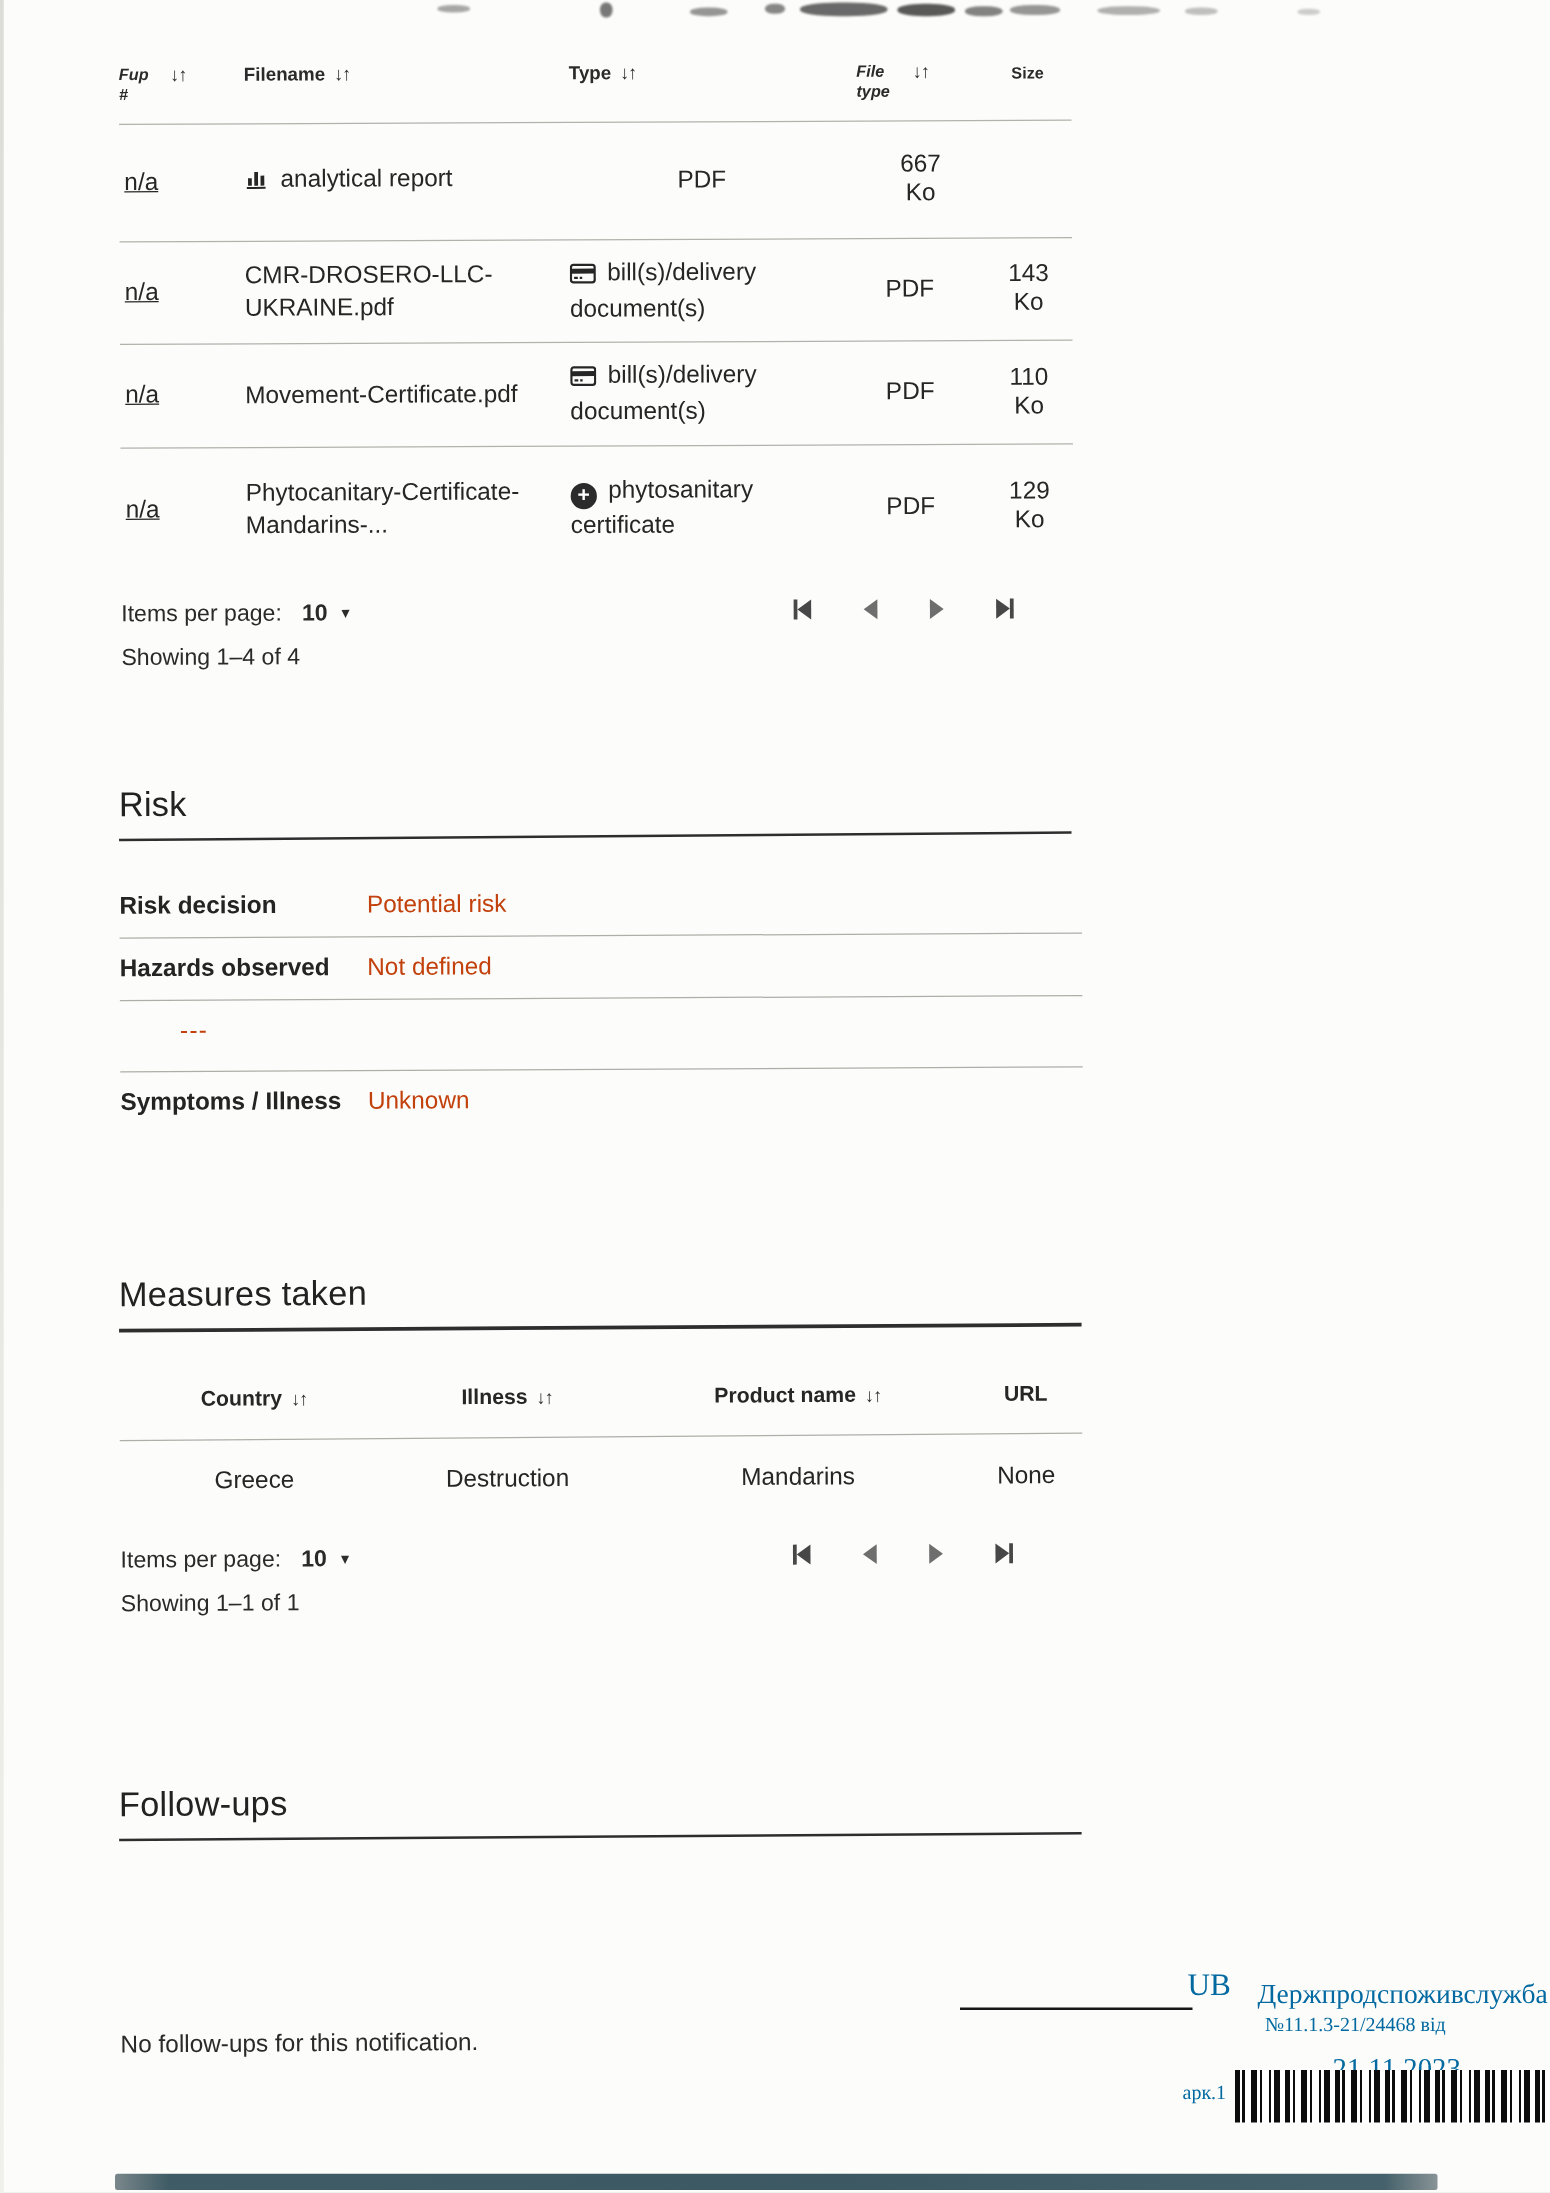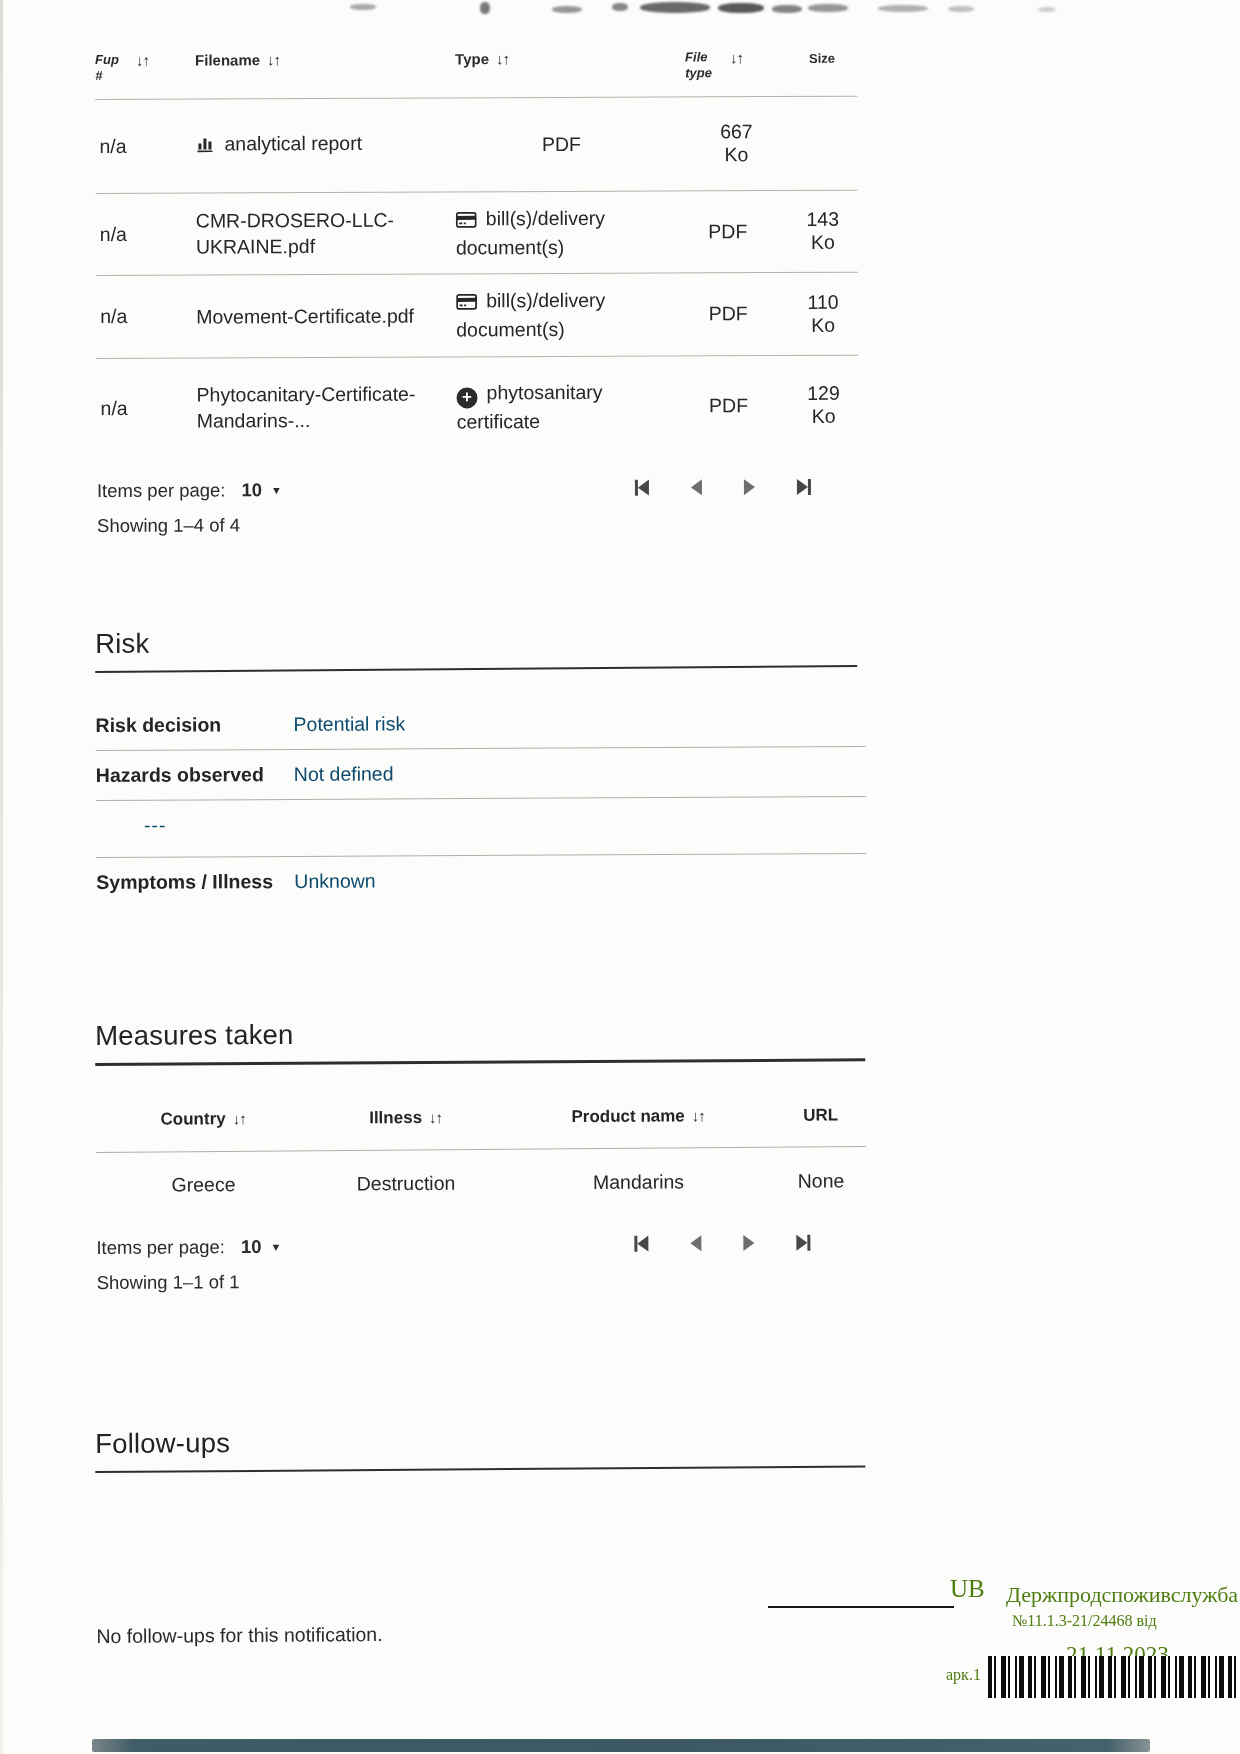--- a/index.html
+++ b/index.html
@@ -26,21 +26,21 @@
 
   
   .at-grid{display:grid;grid-template-columns:100px 260px 230px 102px 70px;width:762px;}
   .at-head{padding:6px 0 14px 0;align-items:flex-start;}
   .hcell{font-weight:700;color:#2b2b2b;display:flex;align-items:flex-start;}
   .h-sm{font-size:13px;line-height:1.25;}
   .h-md{font-size:15px;}
   .h-wrap{display:inline-block;width:38px;font-style:italic;}
   .at-row{border-top:1px solid #b2b2ac;align-items:center;padding:13px 0;min-height:82px;font-size:19.5px;}
   .at-row:last-of-type{border-bottom:1px solid #b2b2ac;}
-  .c-fup{padding-left:4px;}
+  .c-fup{padding-left:4px;text-decoration:underline;}
   .c-file{padding-right:18px;line-height:1.35;}
   .c-type{padding-right:14px;line-height:1.35;}
   .c-ftype{text-align:center;padding-right:18px;}
   .c-size{text-align:center;}
   .c-size span{display:inline-block;width:46px;}
   .ticon{display:inline-block;vertical-align:-3px;margin-right:9px;}
   .plus-circle{width:21px;height:21px;border-radius:50%;background:#2b2b2b;color:#fff;
      display:inline-flex;align-items:center;justify-content:center;vertical-align:-4px;margin-right:9px;}
   .plus-circle::before{content:"+";font-size:17px;font-weight:700;line-height:1;position:relative;top:-1px;}
 
@@ -56,35 +56,35 @@
   .tri.r{border-left:11px solid #474747;}
   .tri.lite.l{border-right-color:#6e6e6e;}
   .tri.lite.r{border-left-color:#6e6e6e;}
   .nbar{width:3px;height:16px;background:#474747;display:inline-block;}
 
   
   .fields{margin-top:28px;}
   .frow{display:flex;padding:13px 0;border-bottom:1px solid #aeaea8;font-size:19.5px;}
   .frow:last-child{border-bottom:none;}
   .flabel{width:198px;font-weight:700;color:#242424;}
-  .fvalue{color:#0c4a6e;}
+  .fvalue{color:#c2410c;}
   .frow.tall{align-items:flex-end;}
   .frow.tall .flabel{width:150px;line-height:2.15;}
   .frow.tall .fvalue{margin-left:48px;margin-bottom:7px;letter-spacing:1px;}
 
   
   .ms-grid{display:grid;grid-template-columns:215px 190px 275px 90px;width:770px;}
   .ms-head{margin-top:44px;font-size:17px;font-weight:700;}
   .ms-head > div{display:flex;justify-content:center;align-items:flex-start;}
   .ms-sep{margin-top:22px;width:770px;transform-origin:0 50%;}
   .ms-row{padding:21px 0 0 0;font-size:19.5px;text-align:center;}
 
   
   .empty-text{margin-top:152px;font-size:19.5px;color:#2a2a2a;}
-  .stamp{position:absolute;font-family:"Liberation Serif",serif;color:#4d7c0f;}
+  .stamp{position:absolute;font-family:"Liberation Serif",serif;color:#0369a1;}
   .sig-line{position:absolute;left:768px;top:1606px;width:186px;height:2px;background:#161616;}
   .st-code{left:950px;top:1575px;font-size:25px;}
   .st-org{left:1006px;top:1582px;font-size:22px;}
   .st-ref{left:1012px;top:1612px;font-size:16px;}
   .st-date{left:1066px;top:1642px;font-size:23px;}
   .st-sheet{left:946px;top:1666px;font-size:16px;}
   .barcode{position:absolute;left:988px;top:1656px;width:252px;height:42px;
      background:repeating-linear-gradient(90deg,
        #0c0c0c 0 4px,#fff 4px 6px,#0c0c0c 6px 8px,#fff 8px 13px,
        #0c0c0c 13px 18px,#fff 18px 20px,#0c0c0c 20px 22px,#fff 22px 27px,

